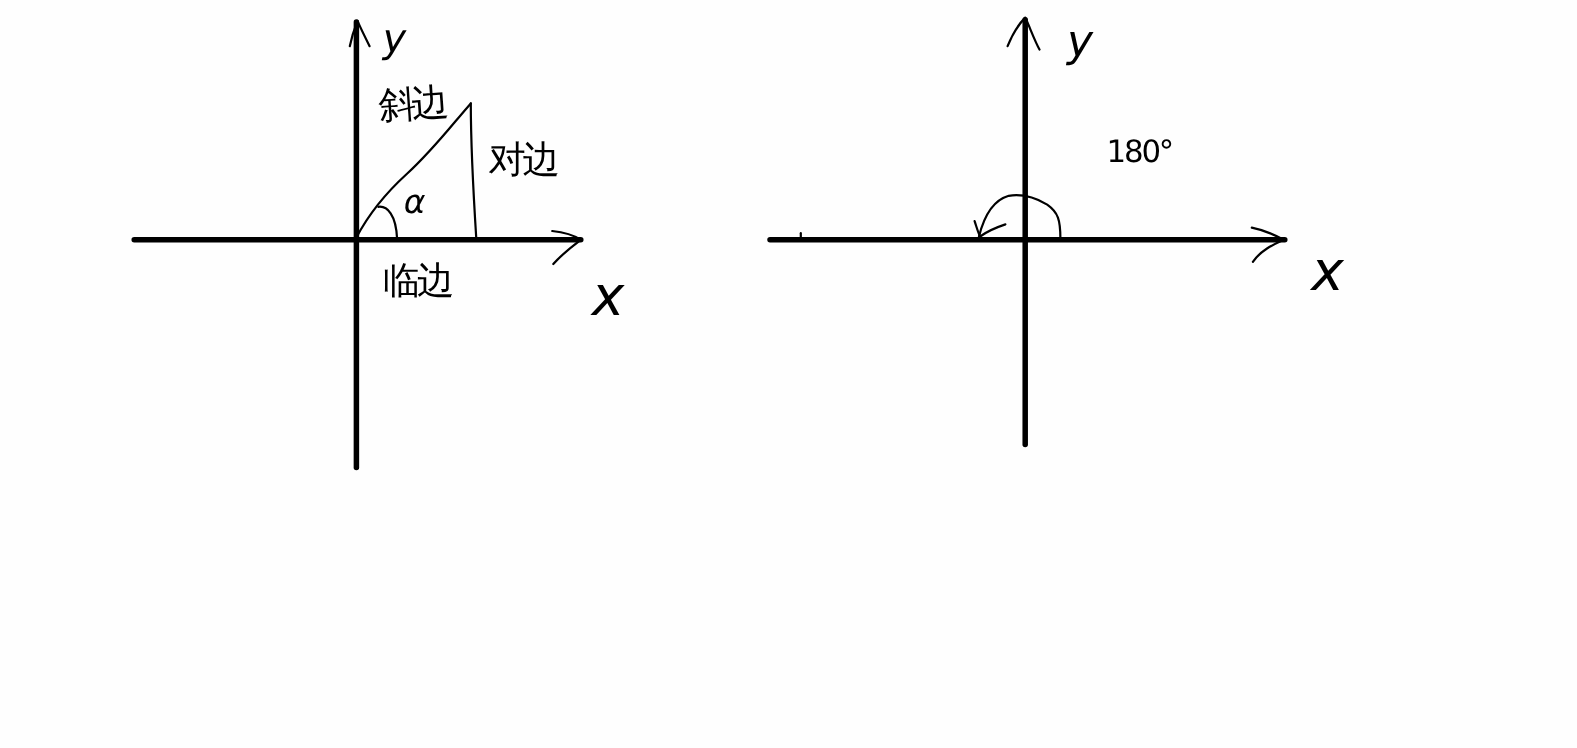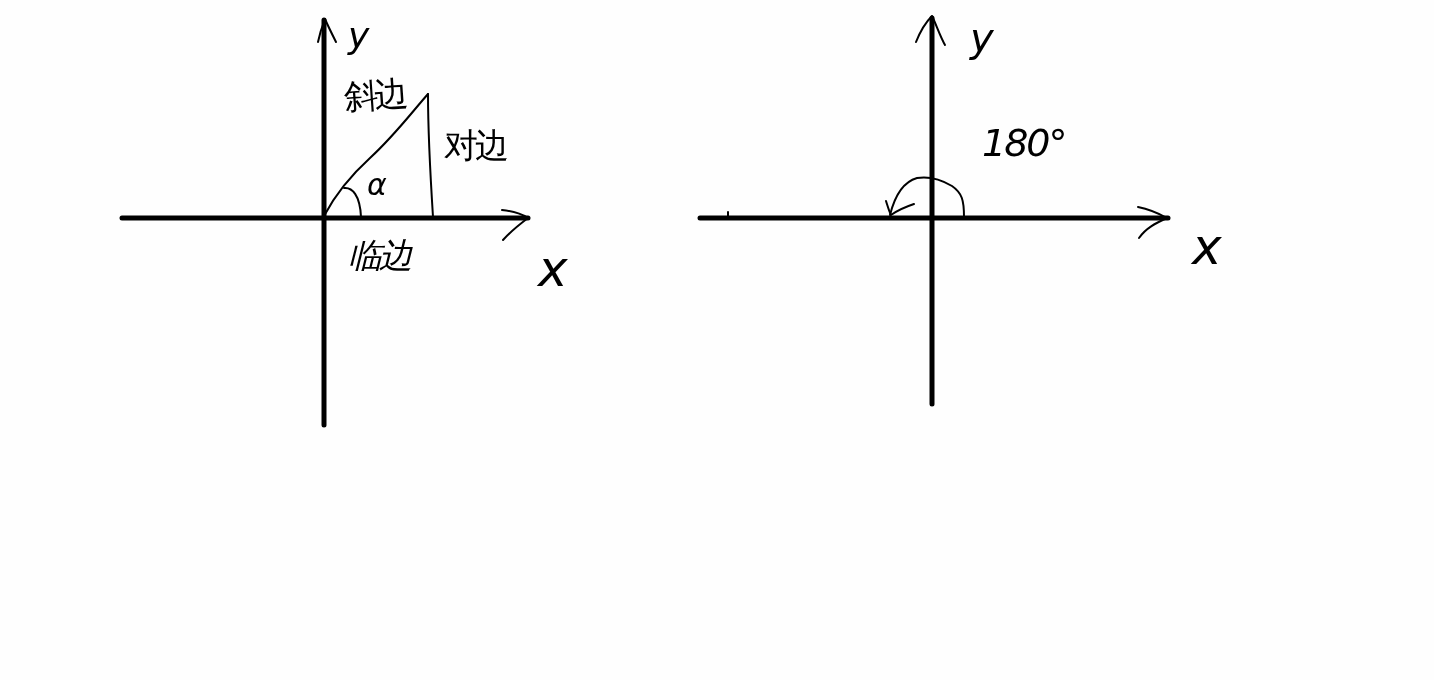--- a/index.html
+++ b/index.html
@@ -12,25 +12,25 @@
       font-family: "DejaVu Sans", sans-serif;
       font-weight: normal;
       line-height: 1;
       white-space: nowrap;
       transform-origin: left top;
     }
     .lbl-y1 { left: 348px; top: 18px; font-size: 36px; font-style: italic; }
     .lbl-x1 { left: 538px; top: 244px; font-size: 50px; font-style: italic; }
     .lbl-hyp { left: 343px; top: 80px; font-size: 34px; letter-spacing: -4px; transform: rotate(-4deg); }
     .lbl-opp { left: 444px; top: 128px; font-size: 34px; letter-spacing: -3px; text-align: center; }
-    .lbl-adj { left: 348px; top: 238px; font-size: 34px; letter-spacing: -3px; font-style: italic; }
+    .lbl-adj { left: 348px; top: 238px; font-size: 34px; letter-spacing: -3px; }
     .lbl-alpha { left: 367px; top: 170px; font-size: 30px; font-style: italic; }
     .lbl-y2 { left: 970px; top: 18px; font-size: 40px; font-style: italic; }
     .lbl-x2 { left: 1192px; top: 222px; font-size: 50px; font-style: italic; }
-    .lbl-deg { left: 982px; top: 124px; font-size: 38px; letter-spacing: -2px; font-style: italic; }
+    .lbl-deg { left: 1006px; top: 124px; font-size: 28px; letter-spacing: -2px; }
   </style>
 </head>
 <body>
 
 <div class="canvas">
   <svg width="1434" height="680" viewBox="0 0 1434 680">
 
     <g stroke="#000" fill="none" stroke-linecap="round" stroke-linejoin="round">
 
       <line x1="122" y1="218" x2="528" y2="218" stroke-width="5"></line>

